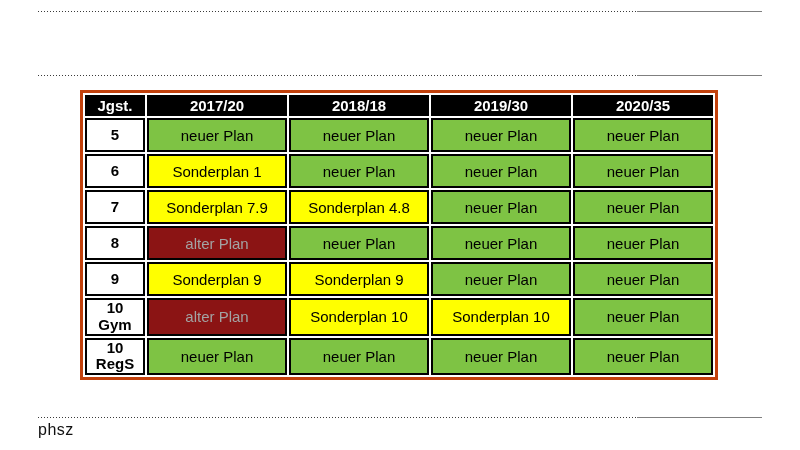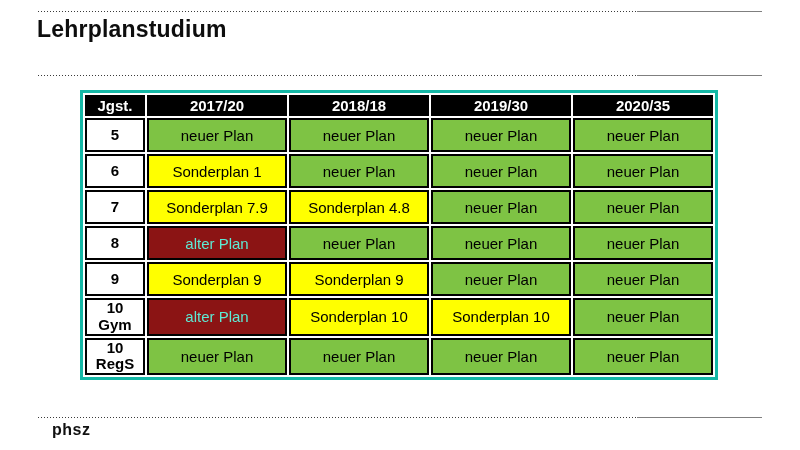--- a/index.html
+++ b/index.html
@@ -28,30 +28,30 @@
   .rule-top { top:11px; }
   .rule-title { top:75px; }
   .rule-footer { top:417px; }
 
   .title {
     position:absolute; left:37px; top:16px;
     font-size:23px; font-weight:700; color:#0d0d0d;
     letter-spacing:0.2px;
   }
   .footer {
-    position:absolute; left:52px; top:421px;
-    font-size:16px; font-weight:700; color:#111;
+    position:absolute; left:38px; top:421px;
+    font-size:16px; font-weight:400; color:#111;
     letter-spacing:0.5px;
   }
 
   
   .tablewrap {
     position:absolute; left:80px; top:90px;
     width:638px;
-    border:3px solid #14b8a6;
+    border:3px solid #c2410c;
     background:#ffffff;
   }
   table.plan {
     width:100%;
     border-collapse:separate;
     border-spacing:2px;
     table-layout:fixed;
   }
   table.plan col.c-label { width:60px; }
   table.plan th, table.plan td {
@@ -70,33 +70,32 @@
   th.rowlabel {
     background:#ffffff; color:#000;
     font-weight:700;
     height:34px;
     line-height:1.12;
     white-space:pre-line;
   }
   td.cell { height:34px; font-weight:400; }
   td.cell[data-status="green"]  { background:#7EC344; color:#000000;margin-left:40px; }
   td.cell[data-status="yellow"] { background:#FFFF00; color:#000000; }
-  td.cell[data-status="red"]    { background:#8B1414; color:#5eead4;margin-left:40px; }
+  td.cell[data-status="red"]    { background:#8B1414; color:#a3a3a3;margin-left:40px; }
 </style>
 </head>
 <body>
 
 <div class="slide">
 
   <div class="rule rule-top">
     <span class="dotseg"></span>
     <span class="solidseg"></span>
   </div>
 
-  <h1 class="title">Lehrplanstudium</h1>
 
   <div class="rule rule-title">
     <span class="dotseg"></span>
     <span class="solidseg"></span>
   </div>
 
   <div class="tablewrap">
     <table class="plan">
       <colgroup>
         <col class="c-label">

